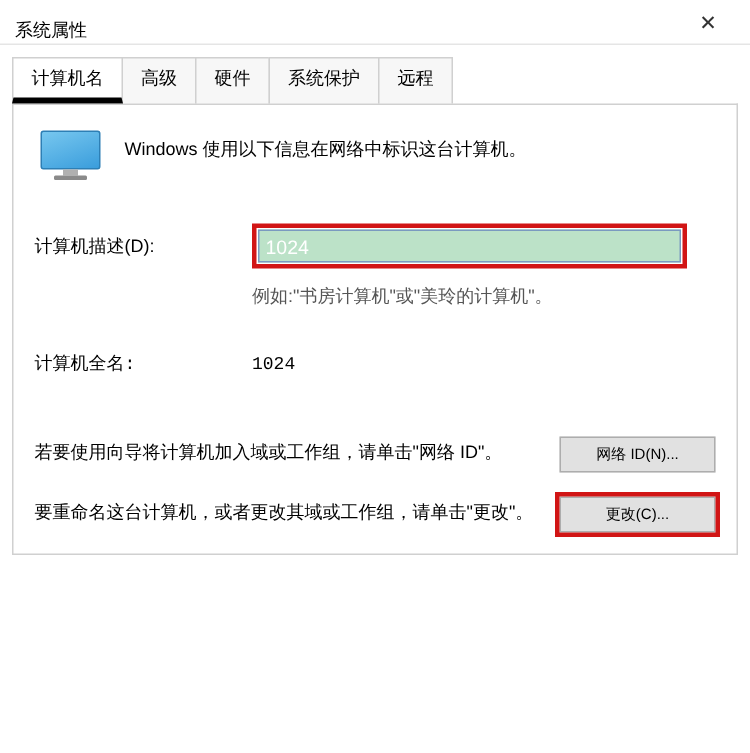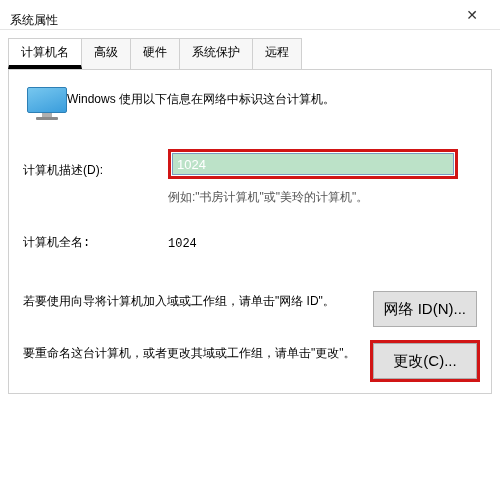--- a/index.html
+++ b/index.html
@@ -61,20 +61,21 @@
     .tabpanel {
       margin: 0 8px 8px 8px;
       border: 1px solid #d0d0d0;
       border-top: none;
       padding: 18px 14px 14px 14px;
       background: #fff;
     }
     .intro {
       display: flex;
       align-items: flex-start;
+      gap: 16px;
       margin-bottom: 28px;
     }
     .monitor-icon {
       width: 40px; height: 34px;
       position: relative;
       flex-shrink: 0;
       margin-left: 4px;
     }
     .monitor-screen {
       width: 40px; height: 26px;
@@ -89,21 +90,21 @@
     }
     .monitor-base {
       width: 22px; height: 3px;
       background: #8a8a8a;
       margin: 0 auto;
       border-radius: 1px;
     }
     .intro-text { font-size: 12px; padding-top: 4px; }
     .row {
       display: flex;
-      align-items: flex-end;
+      align-items: center;
       margin-bottom: 10px;
     }
     .label-col { width: 145px; font-size: 12px; }
     .value-col { flex: 1; font-size: 12px; }
     .desc-input-wrap {
       border: 3px solid #d11515;
       padding: 1px;
       display: inline-block;
       width: 290px;
     }
@@ -134,24 +135,24 @@
       margin-top: 16px;
       gap: 12px;
     }
     .section-text {
       font-size: 12px;
       line-height: 1.7;
       flex: 1;
     }
     .win-button {
       min-width: 104px;
-      height: 36px;
+      height: 24px;
       background: #e1e1e1;
       border: 1px solid #adadad;
-      font-size: 15px;
+      font-size: 10px;
       font-family: inherit;
       cursor: pointer;
       padding: 0 10px;
       flex-shrink: 0;
       text-align: center;
     }
     .win-button.highlight {
       outline: 3px solid #d11515;
       outline-offset: 0;
     }

